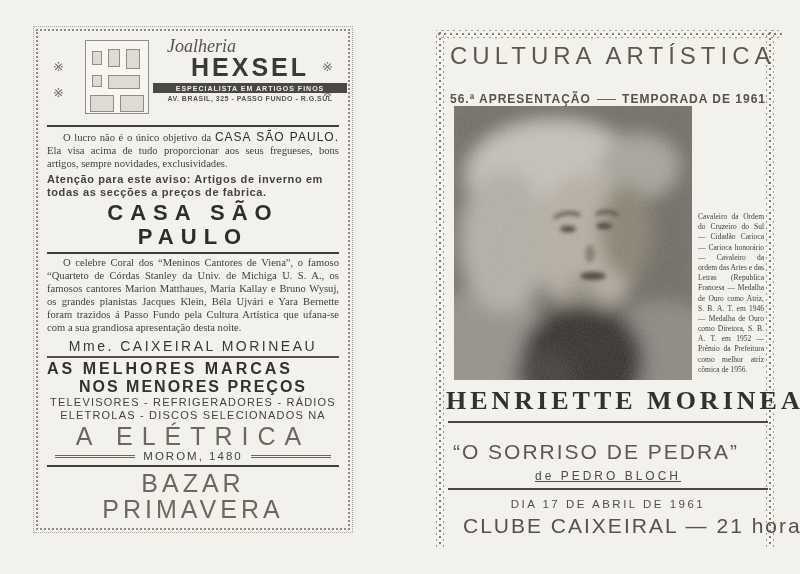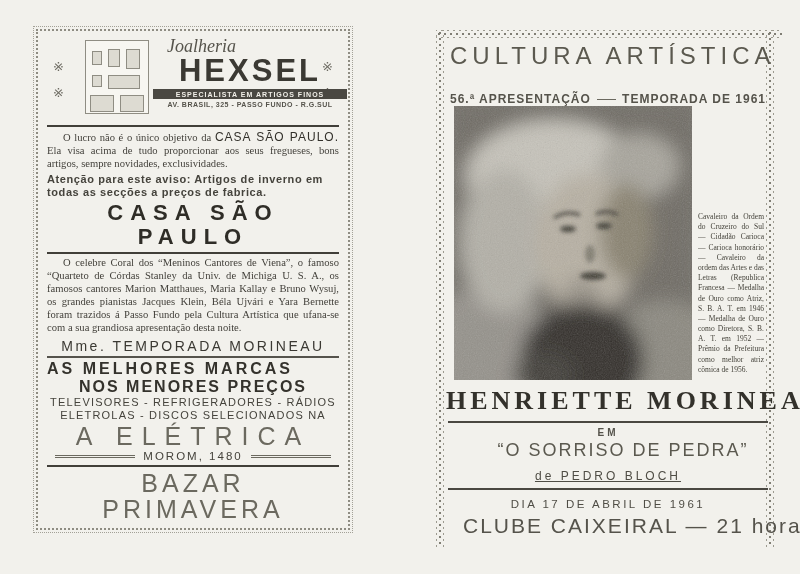--- a/index.html
+++ b/index.html
@@ -31,21 +31,21 @@
   .bldg i { position:absolute; border:1px solid #8f8d83; background:#dddbd2; }
   .bw1 { left:6px;  top:10px; width:10px; height:14px; }
   .bw2 { left:22px; top:8px;  width:12px; height:18px; }
   .bw3 { left:40px; top:8px;  width:14px; height:20px; background:#b5b3a8; }
   .bw4 { left:6px;  top:34px; width:10px; height:12px; }
   .bw5 { left:22px; top:34px; width:32px; height:14px; background:#c9c7bc; }
   .bw6 { left:4px;  top:54px; width:24px; height:17px; background:#a9a79c; }
   .bw7 { left:34px; top:54px; width:24px; height:17px; background:#e6e4dc; }
   .hex-text { position:absolute; left:106px; top:0; width:194px; text-align:center; }
   .hex-script { font-style:italic; font-size:18px; color:#56544c; text-align:left; padding-left:14px; }
-  .hex-brand { font-family:"Liberation Sans",sans-serif; font-weight:bold; font-size:31px;
+  .hex-brand { font-family:"Liberation Sans",sans-serif; font-weight:bold; font-size:25px;
                letter-spacing:3px; color:#3b3933; line-height:1; margin-top:-2px; }
   .hex-bar { margin-top:3px; background:#4a4842; color:#f1efe8; font-family:"Liberation Sans",sans-serif;
              font-size:7px; font-weight:bold; letter-spacing:1px; padding:2px 0 1px; }
   .hex-addr { font-family:"Liberation Sans",sans-serif; font-size:7px; font-weight:bold;
               letter-spacing:.5px; color:#56544c; margin-top:2px; }
 
   .rule-heavy { border:0; border-top:2px solid #413f39; margin:3px 0; }
   .rule-med   { border:0; border-top:2px solid #55534c; margin:2px 0; }
 
   .para { font-size:10.6px; line-height:1.22; text-align:justify; color:#413f39; }
@@ -103,22 +103,22 @@
   .bio { position:absolute; left:270px; top:192px; width:66px; font-size:7.5px; line-height:1.36;
          text-align:justify; color:#44423a; }
 
   .feat-name { position:absolute; left:18px; top:366px; width:324px; text-align:center;
                font-family:"Liberation Serif",serif; font-weight:bold; font-size:26px;
                letter-spacing:4px; color:#33312b; white-space:nowrap; }
   .feat-rule1 { position:absolute; left:20px; top:401px; width:320px; border-top:2px solid #4a4841; }
   .feat-em { position:absolute; left:22px; top:407px; width:316px; text-align:center;
              font-family:"Liberation Sans",sans-serif; font-size:10px; font-weight:bold;
              letter-spacing:3px; color:#55534b; }
-  .feat-title { position:absolute; left:29px; top:420px; width:332px; text-align:center;
-                font-family:"Liberation Sans",sans-serif; font-size:18px; letter-spacing:2px;
+  .feat-title { position:absolute; left:2px; top:420px; width:332px; text-align:center;
+                font-family:"Liberation Sans",sans-serif; font-size:21px; letter-spacing:2px;
                 color:#5b594f; white-space:nowrap; }
   .feat-author { position:absolute; left:22px; top:449px; width:316px; text-align:center;
                  font-family:"Liberation Sans",sans-serif; font-size:12px; letter-spacing:3px; color:#4f4d45;text-decoration:underline; }
   .feat-rule2 { position:absolute; left:20px; top:468px; width:320px; border-top:2px solid #4a4841; }
   .feat-date { position:absolute; left:22px; top:478px; width:316px; text-align:center;
                font-family:"Liberation Sans",sans-serif; font-size:11.5px; letter-spacing:2.5px; color:#4f4d45; }
   .feat-venue { position:absolute; left:14px; top:494px; width:332px; text-align:center;
                 font-family:"Liberation Sans",sans-serif; font-size:21px; letter-spacing:2px;
                 color:#55534b; white-space:nowrap;margin-left:21px; }
 </style>
@@ -153,21 +153,21 @@
 
     <hr class="rule-heavy">
 
     <p class="para"><span class="indent"></span><span>O lucro não é o único objetivo da </span><span class="brand-inline">CASA SÃO PAULO.</span><span> Ela visa acima de tudo proporcionar aos seus fregueses, bons artigos, sempre novidades, exclusividades.</span></p>
     <p class="notice">Atenção para este aviso: Artigos de inverno em todas as secções a preços de fabrica.</p>
     <div class="csp-headline">CASA SÃO PAULO</div>
 
     <hr class="rule-heavy">
 
     <p class="para"><span class="indent"></span><span>O celebre Coral dos “Meninos Cantores de Viena”, o famoso “Quarteto de Córdas Stanley da Univ. de Michiga U. S. A., os famosos cantores Marion Matthaues, Maria Kallay e Bruno Wysuj, os grandes pianistas Jacques Klein, Béla Ujvári e Yara Bernette foram trazidos á Passo Fundo pela Cultura Artística que ufana-se com a sua grandiosa apresentação desta noite.</span></p>
-    <div class="mme">Mme.  TEMPORADA  MORINEAU</div>
+    <div class="mme">Mme.  CAIXEIRAL  MORINEAU</div>
 
     <hr class="rule-med">
 
     <div class="marcas1">AS  MELHORES  MARCAS</div>
     <div class="marcas2">NOS MENORES PREÇOS</div>
     <div class="tv-line">TELEVISORES - REFRIGERADORES - RÁDIOS</div>
     <div class="tv-line">ELETROLAS - DISCOS SELECIONADOS NA</div>
     <div class="eletrica">A ELÉTRICA</div>
     <div class="flank-row">
       <span class="fl-line"></span>
@@ -232,19 +232,18 @@
         <ellipse cx="139" cy="170" rx="13" ry="4"></ellipse>
       </g>
       <rect width="238" height="274" filter="url(#grain)" opacity="0.24"></rect>
     </svg>
   </div>
 
   <div class="bio">Cavaleiro da Ordem do Cruzeiro do Sul — Cidadão Carioca — Carioca honorário — Cavaleiro da ordem das Artes e das Letras (Republica Francesa — Medalha de Ouro como Atriz, S. B. A. T. em 1946 — Medalha de Ouro como Diretora, S. B. A. T. em 1952 — Prêmio da Prefeitura como melhor atriz cômica de 1956.</div>
 
   <div class="feat-name">HENRIETTE   MORINEAU</div>
   <div class="feat-rule1"></div>
-  <div class="feat-em">EM</div>
   <div class="feat-title">“O  SORRISO  DE  PEDRA”</div>
   <div class="feat-author">de PEDRO BLOCH</div>
   <div class="feat-rule2"></div>
   <div class="feat-date">DIA 17 DE ABRIL DE 1961</div>
   <div class="feat-venue">CLUBE CAIXEIRAL — 21 horas</div>
 </div>
 
 </body></html>

